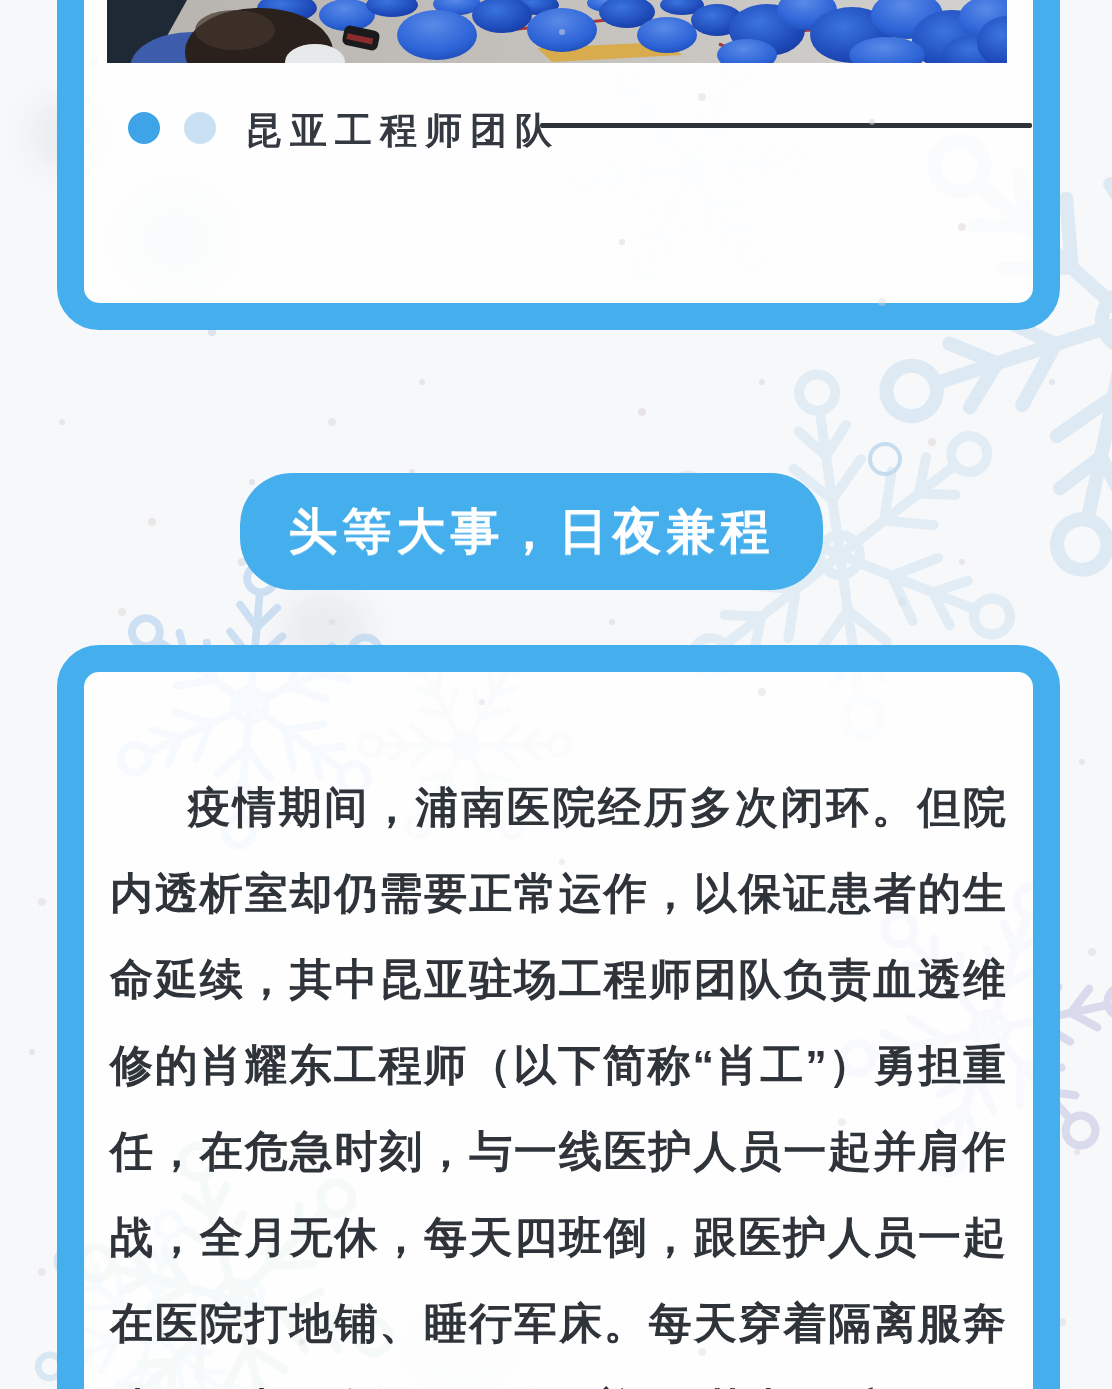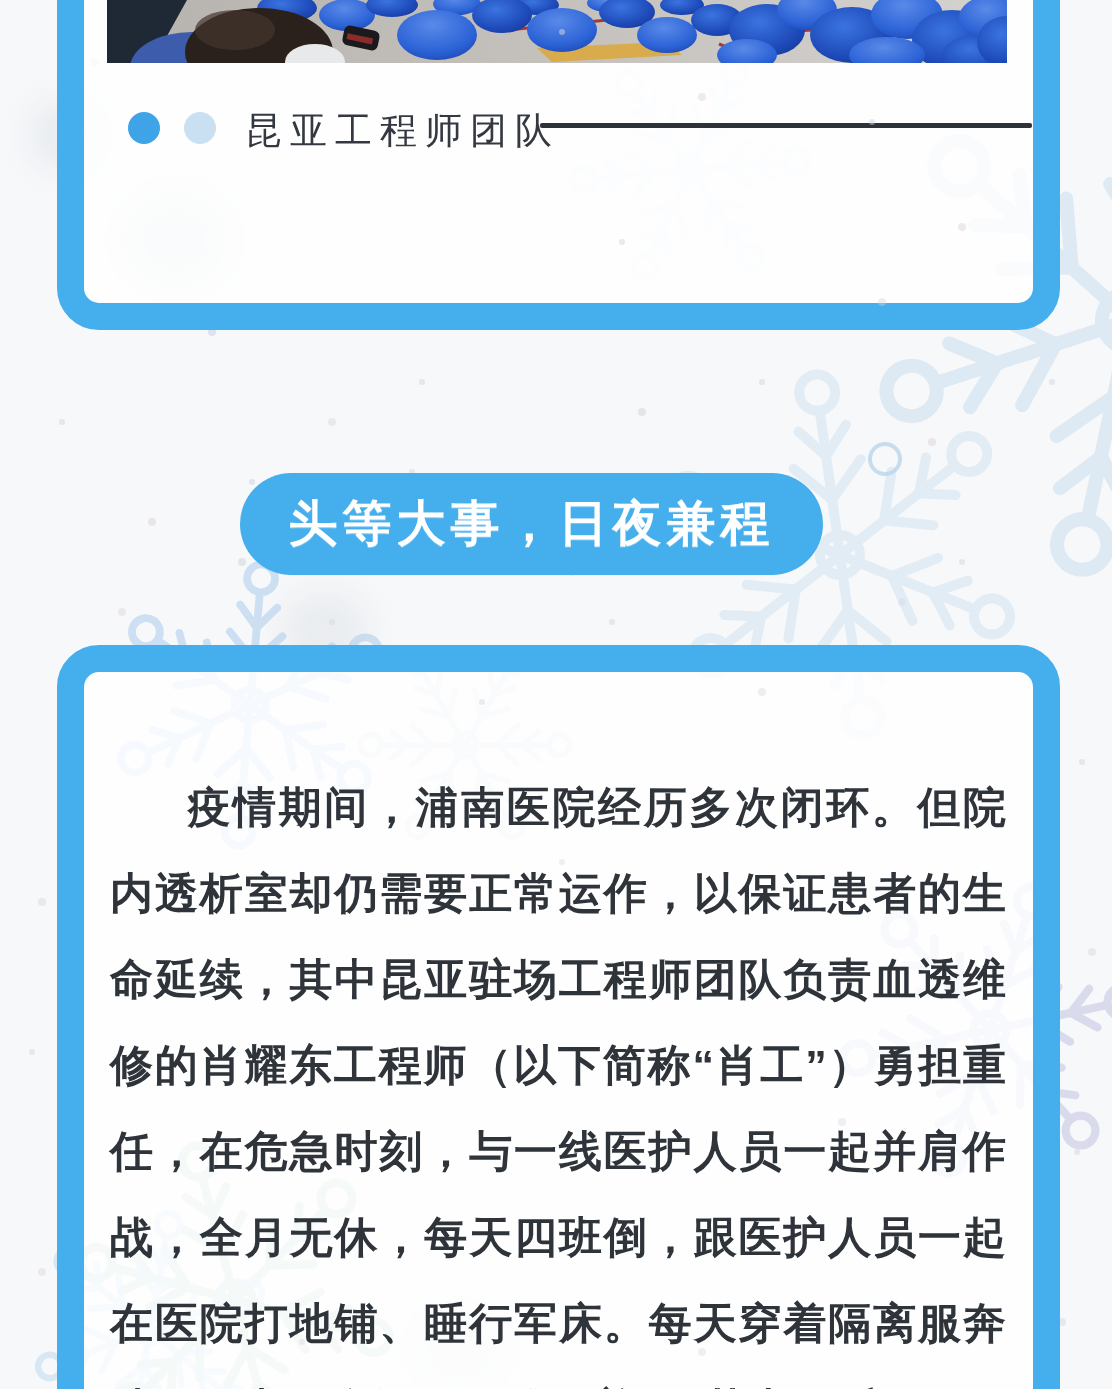--- a/index.html
+++ b/index.html
@@ -32,27 +32,27 @@
   
   #team-photo{position:absolute;z-index:3;left:107px;top:0;width:900px;height:63px;display:block;}
 
   
   #caption-row{position:absolute;z-index:3;left:128px;top:104px;height:48px;}
   .dot{position:absolute;width:32px;height:32px;border-radius:50%;top:8px;}
   #dot-primary{left:0;background:#3fa3e8;}
   #dot-secondary{left:56px;background:#c8e0f2;}
   #photo-caption{
     position:absolute;left:117px;top:2px;white-space:nowrap;
-    font-size:37px;font-weight:normal;letter-spacing:8px;color:#343941;
+    font-size:37px;font-weight:bold;letter-spacing:8px;color:#343941;
   }
   #caption-rule{position:absolute;z-index:3;left:540px;top:123px;width:492px;height:5px;background:#2e333a;border-radius:2px;}
 
   
   #section-heading{
-    position:absolute;z-index:2;left:240px;top:473px;width:583px;height:102px;
+    position:absolute;z-index:2;left:240px;top:473px;width:583px;height:117px;
     background:#45aeec;border-radius:52px;
     display:flex;align-items:center;justify-content:center;
   }
   #section-heading-label{
     color:#ffffff;font-size:49px;font-weight:bold;letter-spacing:5px;white-space:nowrap;
     text-shadow:0 1px 0 rgba(255,255,255,0.3);
   }
 
   
   #article-paragraph{

